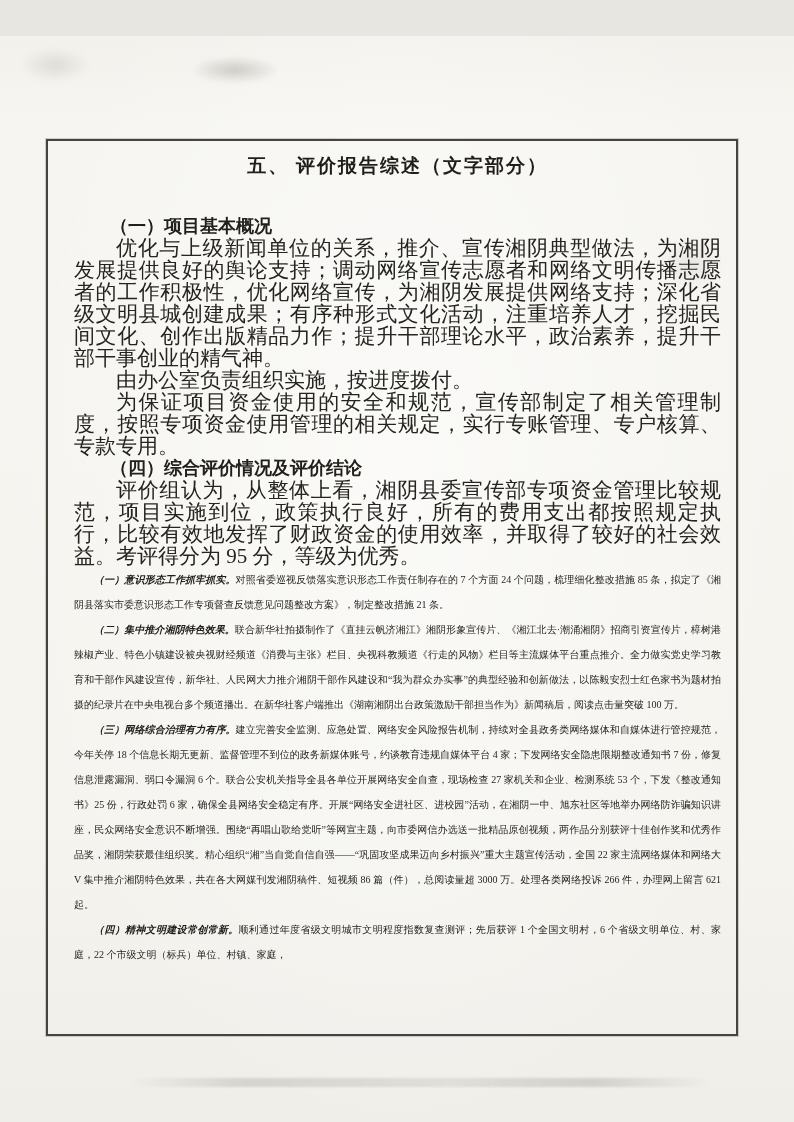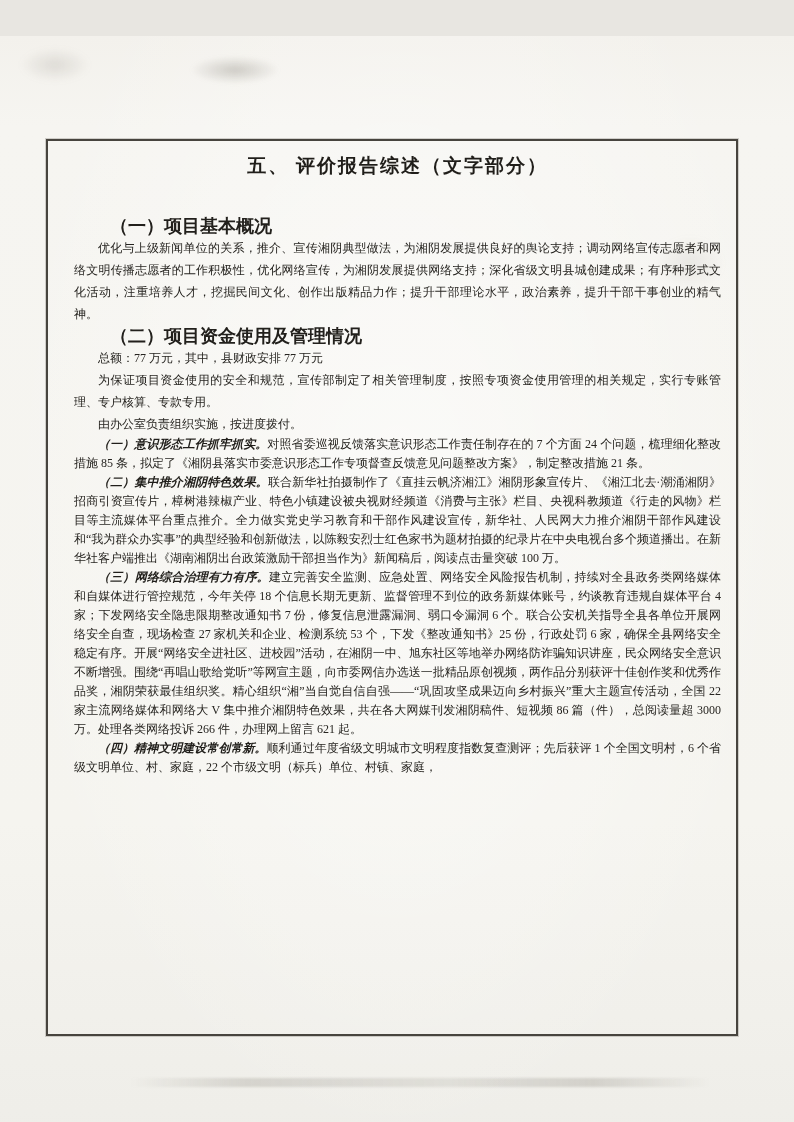--- a/index.html
+++ b/index.html
@@ -63,30 +63,30 @@
     margin: 0;
     font-size: 18px;
     line-height: 22px;
     font-weight: bold;
     text-indent: 2em;
     color: #22201c;
     font-family: "Liberation Serif", "DejaVu Serif", serif;
   }
   p.para {
     margin: 0;
-    font-size: 12px;
+    font-size: 21px;
     line-height: 22px;
     text-align: justify;
     text-indent: 2em;
     color: #262420;
   }
   .sec5 p.item {
     margin: 0;
-    font-size: 12px;
-    line-height: 19px;
+    font-size: 10px;
+    line-height: 25px;
     text-align: justify;
     text-indent: 2em;
     color: #262420;
   }
   .lead {
     font-weight: bold;
     font-style: italic;
     color: #201e1a;
   }
 </style>
@@ -102,30 +102,30 @@
 
   <div class="report-box">
 
     <h1 class="title">五、 评价报告综述（文字部分）</h1>
 
     <section>
       <h2 class="h">（一）项目基本概况</h2>
       <p class="para">优化与上级新闻单位的关系，推介、宣传湘阴典型做法，为湘阴发展提供良好的舆论支持；调动网络宣传志愿者和网络文明传播志愿者的工作积极性，优化网络宣传，为湘阴发展提供网络支持；深化省级文明县城创建成果；有序种形式文化活动，注重培养人才，挖掘民间文化、创作出版精品力作；提升干部理论水平，政治素养，提升干部干事创业的精气神。</p>
     </section>
 
+
     <section>
-      <h2 class="h">（二）项目资金使用及管理情况</h2>
-      <p class="para">总额：77 万元，其中，县财政安排 77 万元</p>
+      <p class="para">由办公室负责组织实施，按进度拨付。</p>
+      <p class="para">为保证项目资金使用的安全和规范，宣传部制定了相关管理制度，按照专项资金使用管理的相关规定，实行专账管理、专户核算、专款专用。</p>
     </section>
 
     <section>
-      <p class="para">为保证项目资金使用的安全和规范，宣传部制定了相关管理制度，按照专项资金使用管理的相关规定，实行专账管理、专户核算、专款专用。</p>
-      <p class="para">由办公室负责组织实施，按进度拨付。</p>
+      <h2 class="h">（四）综合评价情况及评价结论</h2>
+      <p class="para">评价组认为，从整体上看，湘阴县委宣传部专项资金管理比较规范，项目实施到位，政策执行良好，所有的费用支出都按照规定执行，比较有效地发挥了财政资金的使用效率，并取得了较好的社会效益。考评得分为 95 分，等级为优秀。</p>
     </section>
-
 
     <section class="sec5">
 
       <p class="item"><b class="lead">（一）意识形态工作抓牢抓实。</b><span>对照省委巡视反馈落实意识形态工作责任制存在的 7 个方面 24 个问题，梳理细化整改措施 85 条，拟定了《湘阴县落实市委意识形态工作专项督查反馈意见问题整改方案》，制定整改措施 21 条。</span></p>
 
       <p class="item"><b class="lead">（二）集中推介湘阴特色效果。</b><span>联合新华社拍摄制作了《直挂云帆济湘江》湘阴形象宣传片、《湘江北去·潮涌湘阴》招商引资宣传片，樟树港辣椒产业、特色小镇建设被央视财经频道《消费与主张》栏目、央视科教频道《行走的风物》栏目等主流媒体平台重点推介。全力做实党史学习教育和干部作风建设宣传，新华社、人民网大力推介湘阴干部作风建设和“我为群众办实事”的典型经验和创新做法，以陈毅安烈士红色家书为题材拍摄的纪录片在中央电视台多个频道播出。在新华社客户端推出《湖南湘阴出台政策激励干部担当作为》新闻稿后，阅读点击量突破 100 万。</span></p>
 
       <p class="item"><b class="lead">（三）网络综合治理有力有序。</b><span>建立完善安全监测、应急处置、网络安全风险报告机制，持续对全县政务类网络媒体和自媒体进行管控规范，今年关停 18 个信息长期无更新、监督管理不到位的政务新媒体账号，约谈教育违规自媒体平台 4 家；下发网络安全隐患限期整改通知书 7 份，修复信息泄露漏洞、弱口令漏洞 6 个。联合公安机关指导全县各单位开展网络安全自查，现场检查 27 家机关和企业、检测系统 53 个，下发《整改通知书》25 份，行政处罚 6 家，确保全县网络安全稳定有序。开展“网络安全进社区、进校园”活动，在湘阴一中、旭东社区等地举办网络防诈骗知识讲座，民众网络安全意识不断增强。围绕“再唱山歌给党听”等网宣主题，向市委网信办选送一批精品原创视频，两作品分别获评十佳创作奖和优秀作品奖，湘阴荣获最佳组织奖。精心组织“湘”当自觉自信自强——“巩固攻坚成果迈向乡村振兴”重大主题宣传活动，全国 22 家主流网络媒体和网络大 V 集中推介湘阴特色效果，共在各大网媒刊发湘阴稿件、短视频 86 篇（件），总阅读量超 3000 万。处理各类网络投诉 266 件，办理网上留言 621 起。</span></p>
 
       <p class="item"><b class="lead">（四）精神文明建设常创常新。</b><span>顺利通过年度省级文明城市文明程度指数复查测评；先后获评 1 个全国文明村，6 个省级文明单位、村、家庭，22 个市级文明（标兵）单位、村镇、家庭，</span></p>

